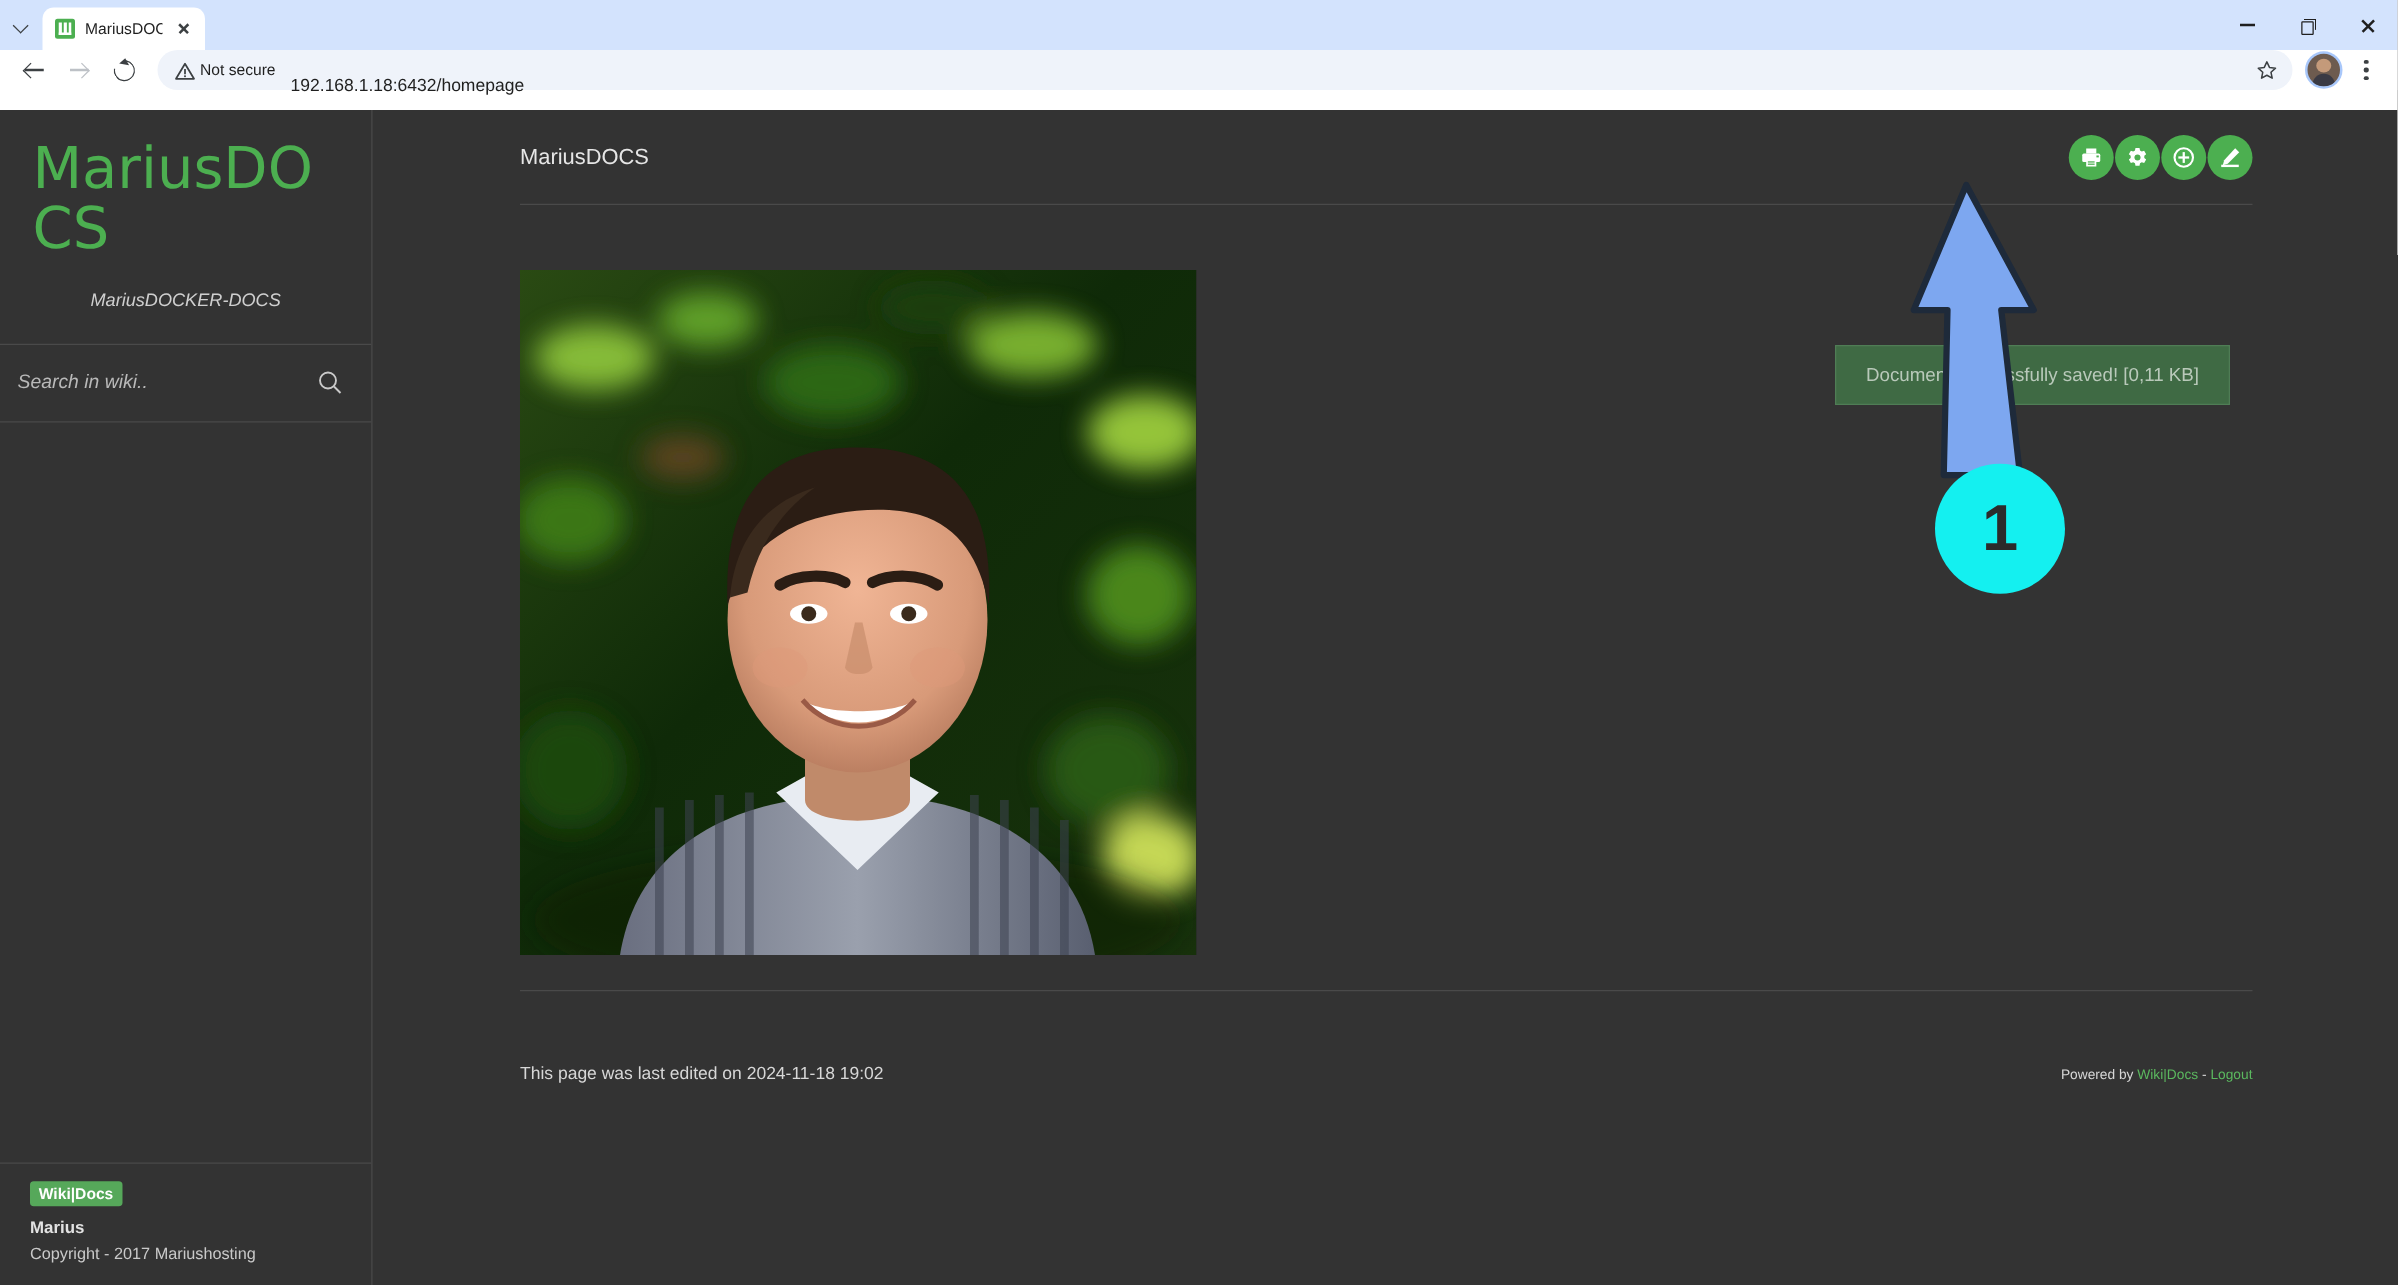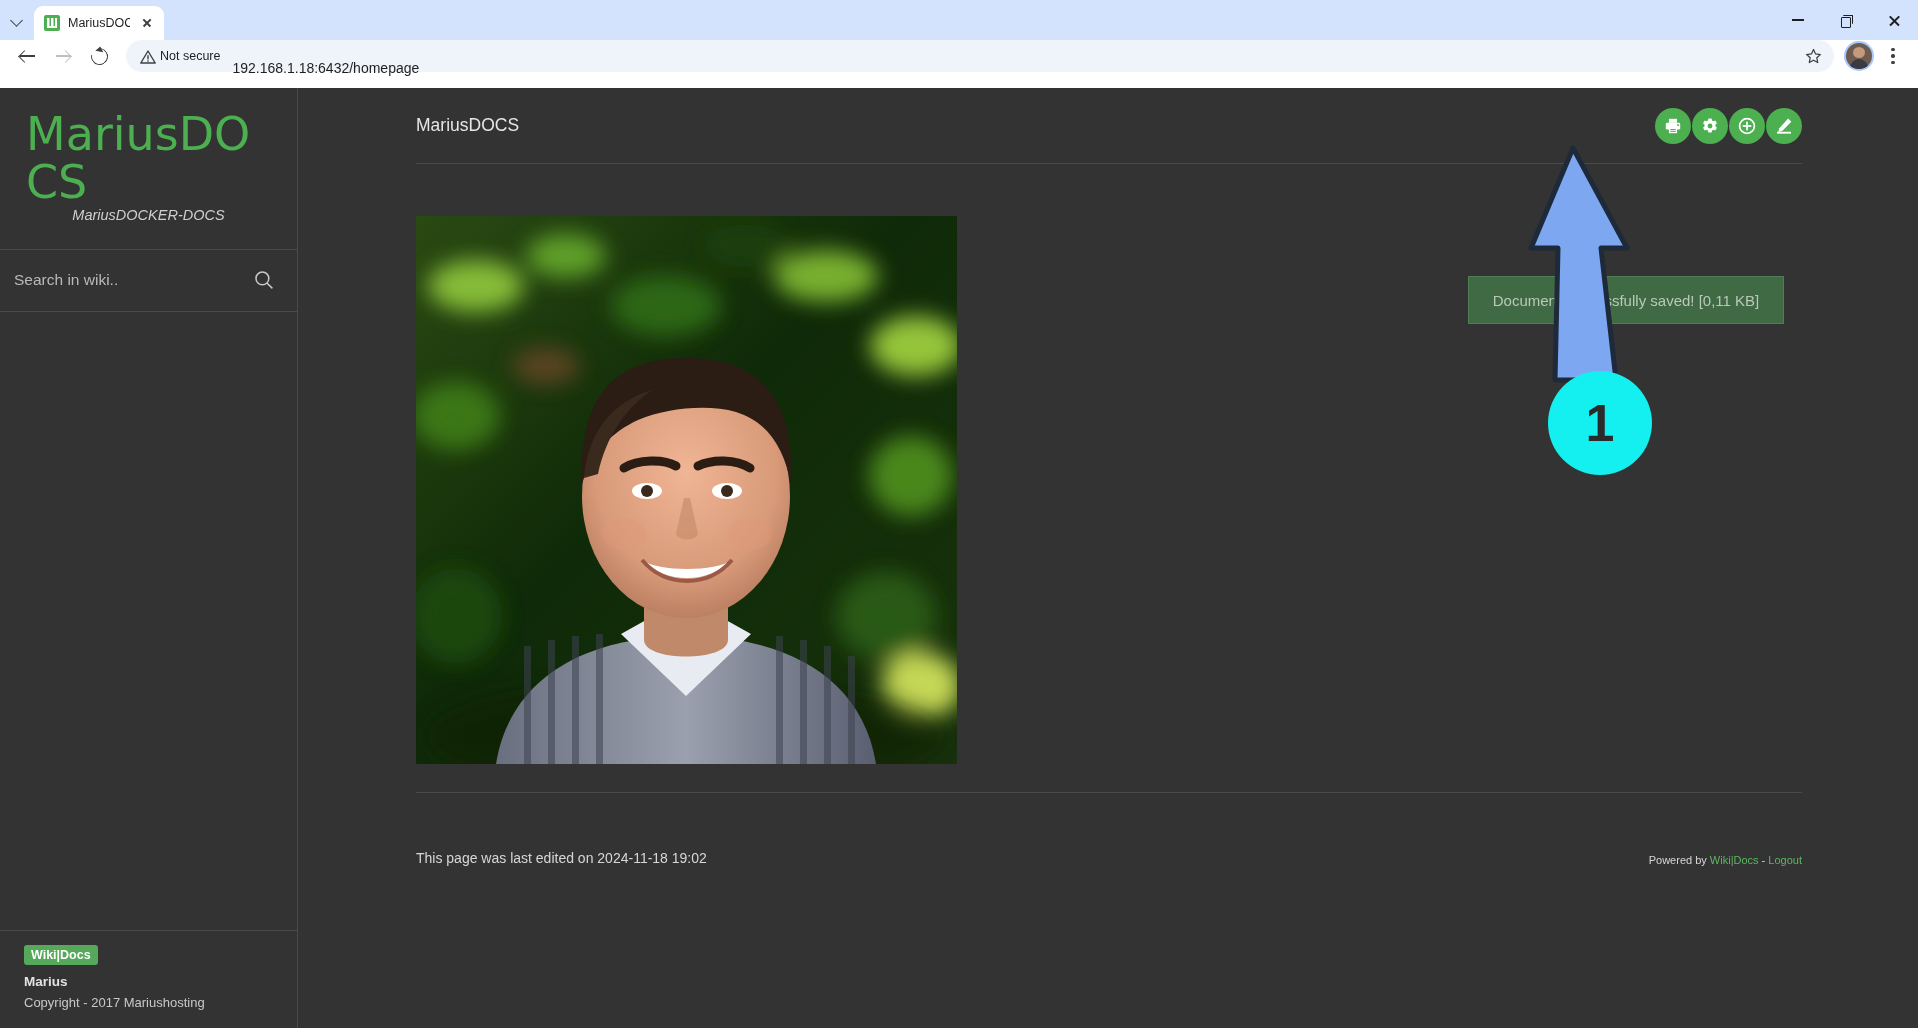--- a/index.html
+++ b/index.html
@@ -197,31 +197,32 @@
   .brand-block {
     padding: 22px 26px 26px 26px;
     border-bottom: 1px solid #4a4a4a;
   }
   .brand-title {
     font-size: 46px; line-height: 1.05; color: #4caf50;
     font-weight: 400; word-break: break-all;
     font-family: "DejaVu Sans", sans-serif;
   }
   .brand-sub {
-    text-align: center;
+    margin-top: 26px; text-align: center;
     font-size: 14.5px; font-style: italic; color: #cfcfcf;
   }
   .search-block {
     height: 62px; border-bottom: 1px solid #4a4a4a;
     display: flex; align-items: center; padding: 0 22px 0 14px;
   }
   .search-input {
     flex: 1; background: transparent; border: 0; outline: none;
     font-size: 15.5px; color: #fef9c3;
     font-family: "Liberation Sans", sans-serif;
+    font-style: italic;
   }
   .search-input::placeholder { color: #b9b9b9; }
   .search-icon { flex: none; width: 22px; height: 22px; }
 
   .sidebar-spacer { flex: 1; }
   .sidebar-foot {
     border-top: 1px solid #4a4a4a;
     padding: 14px 24px 18px 24px;
   }
   .wikidocs-badge {

